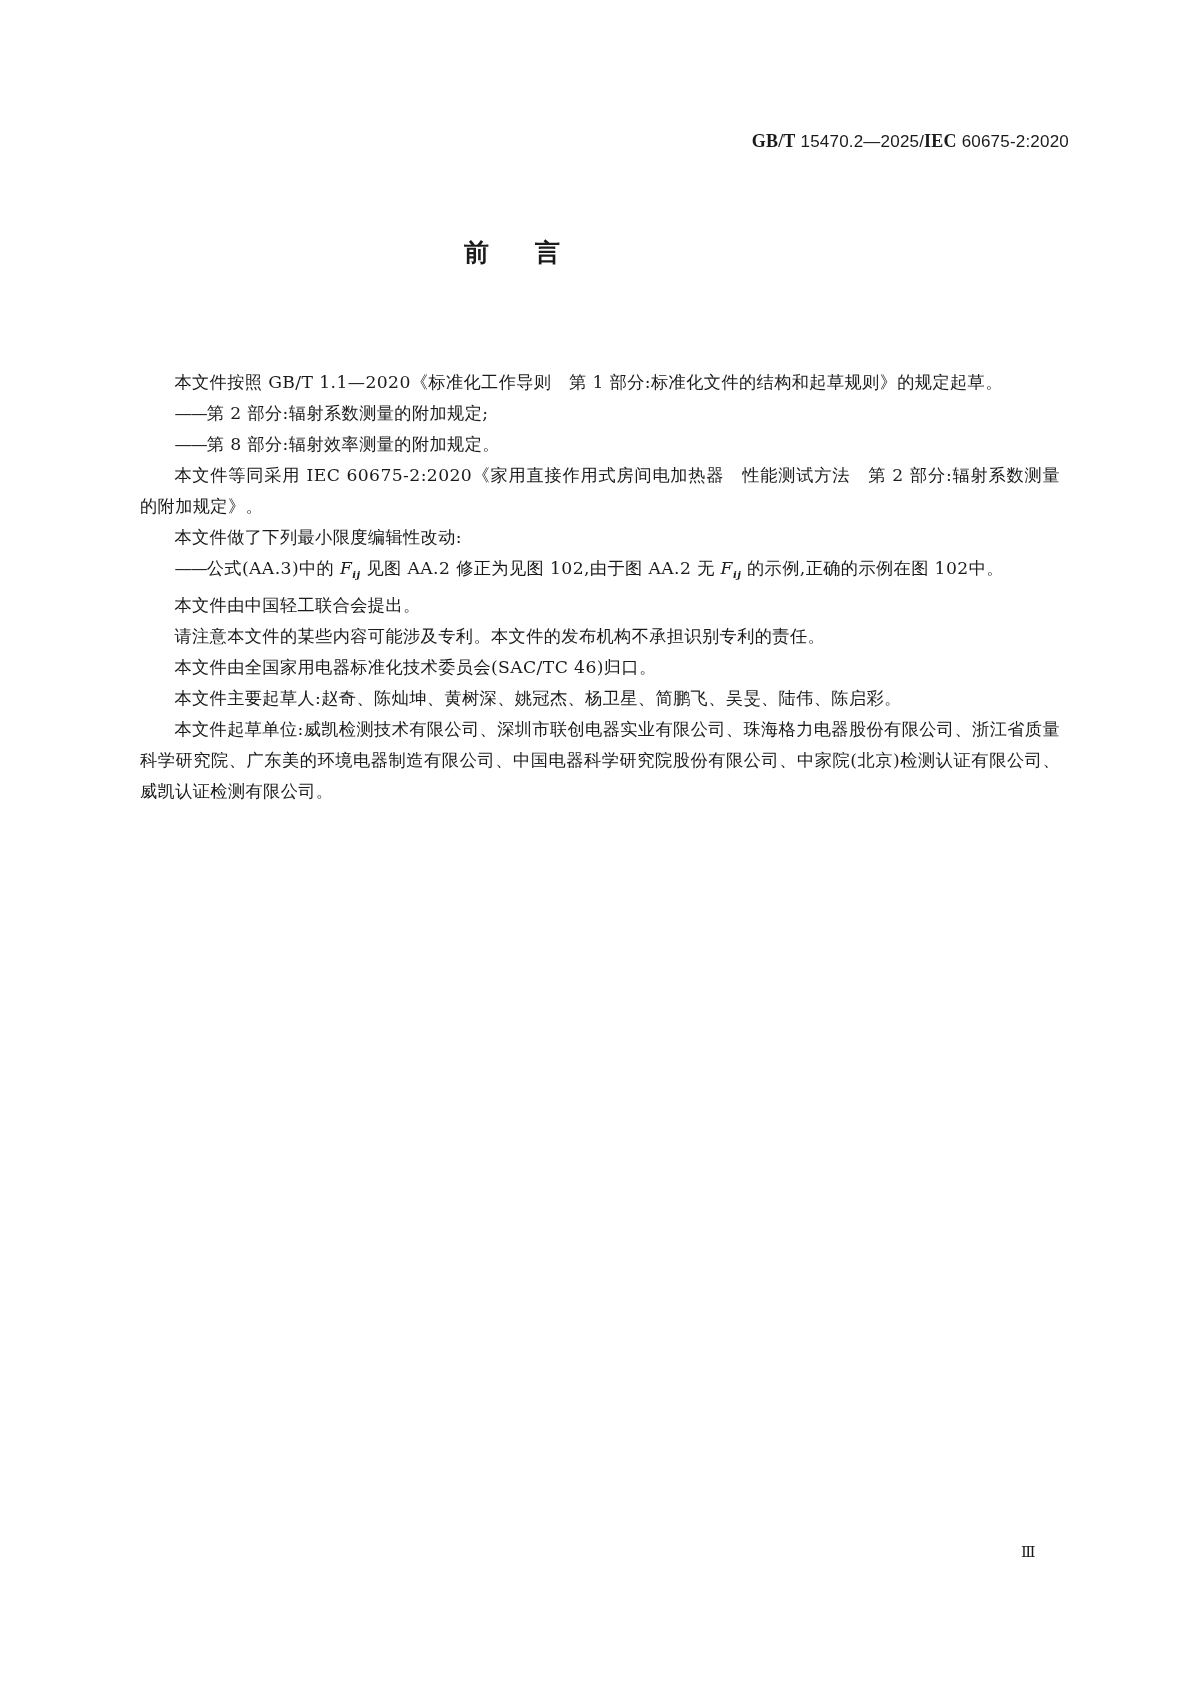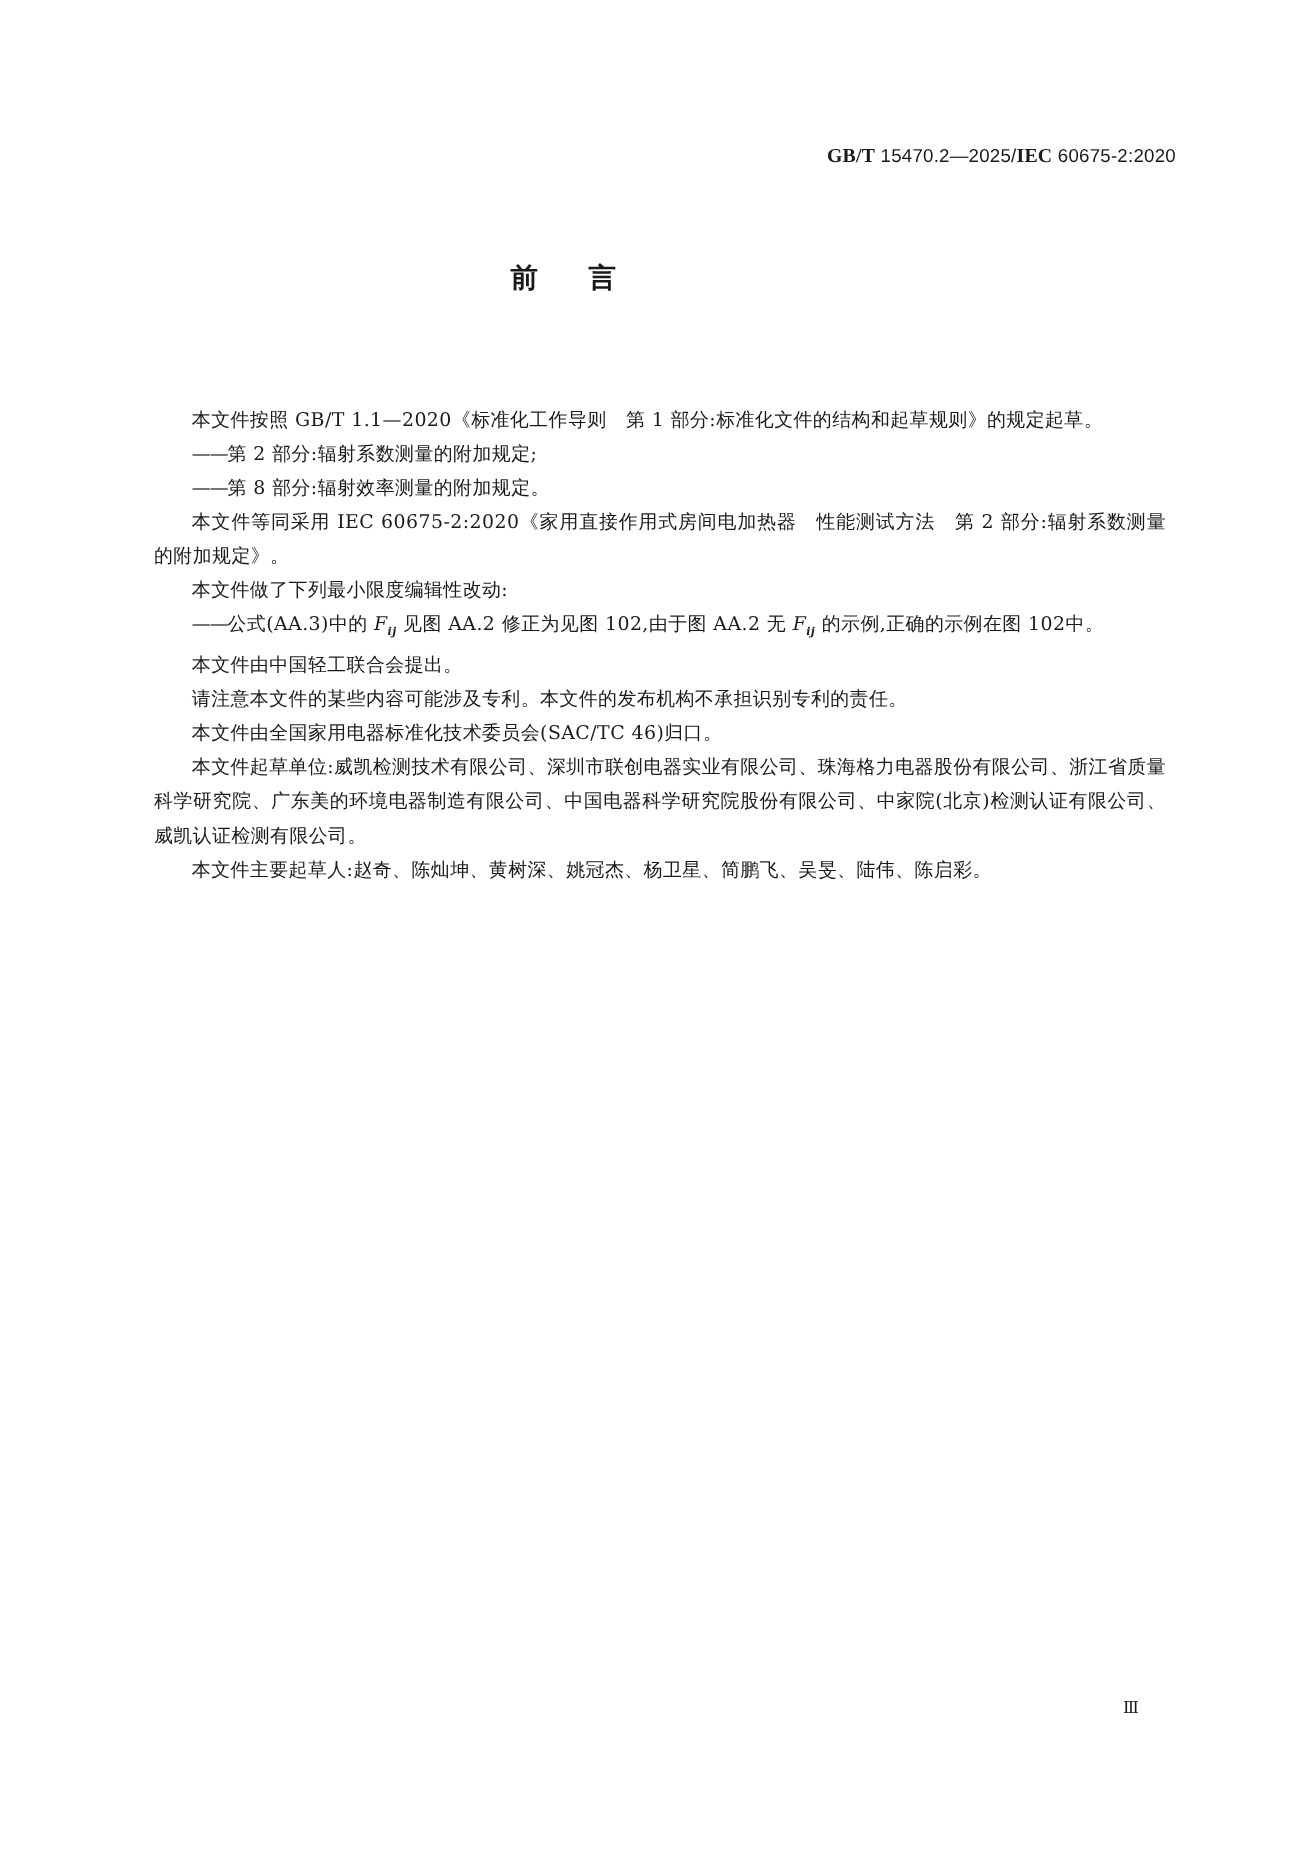--- a/index.html
+++ b/index.html
@@ -99,17 +99,17 @@
 <div class="body-text">
   <p class="para">本文件按照 GB/T 1.1—2020《标准化工作导则　第 1 部分:标准化文件的结构和起草规则》的规定起草。</p>
   <p class="dash-item"><span class="dash">——</span><span>第 2 部分:辐射系数测量的附加规定;</span></p>
   <p class="dash-item"><span class="dash">——</span><span>第 8 部分:辐射效率测量的附加规定。</span></p>
   <p class="para">本文件等同采用 IEC 60675-2:2020《家用直接作用式房间电加热器　性能测试方法　第 2 部分:辐射系数测量的附加规定》。</p>
   <p class="para">本文件做了下列最小限度编辑性改动:</p>
   <p class="dash-item"><span class="dash">——</span><span>公式(AA.3)中的 </span><span class="var-f"><span>F</span><sub>ij</sub></span><span> 见图 AA.2 修正为见图 102,由于图 AA.2 无 </span><span class="var-f"><span>F</span><sub>ij</sub></span><span> 的示例,正确的示例在图 102中。</span></p>
   <p class="para">本文件由中国轻工联合会提出。</p>
   <p class="para">请注意本文件的某些内容可能涉及专利。本文件的发布机构不承担识别专利的责任。</p>
   <p class="para">本文件由全国家用电器标准化技术委员会(SAC/TC 46)归口。</p>
+  <p class="para">本文件主要起草人:赵奇、陈灿坤、黄树深、姚冠杰、杨卫星、简鹏飞、吴旻、陆伟、陈启彩。</p>
   <p class="para">本文件起草单位:威凯检测技术有限公司、深圳市联创电器实业有限公司、珠海格力电器股份有限公司、浙江省质量科学研究院、广东美的环境电器制造有限公司、中国电器科学研究院股份有限公司、中家院(北京)检测认证有限公司、威凯认证检测有限公司。</p>
-  <p class="para">本文件主要起草人:赵奇、陈灿坤、黄树深、姚冠杰、杨卫星、简鹏飞、吴旻、陆伟、陈启彩。</p>
 </div>
 
 <div class="page-number">Ⅲ</div>
 
 </body></html>

